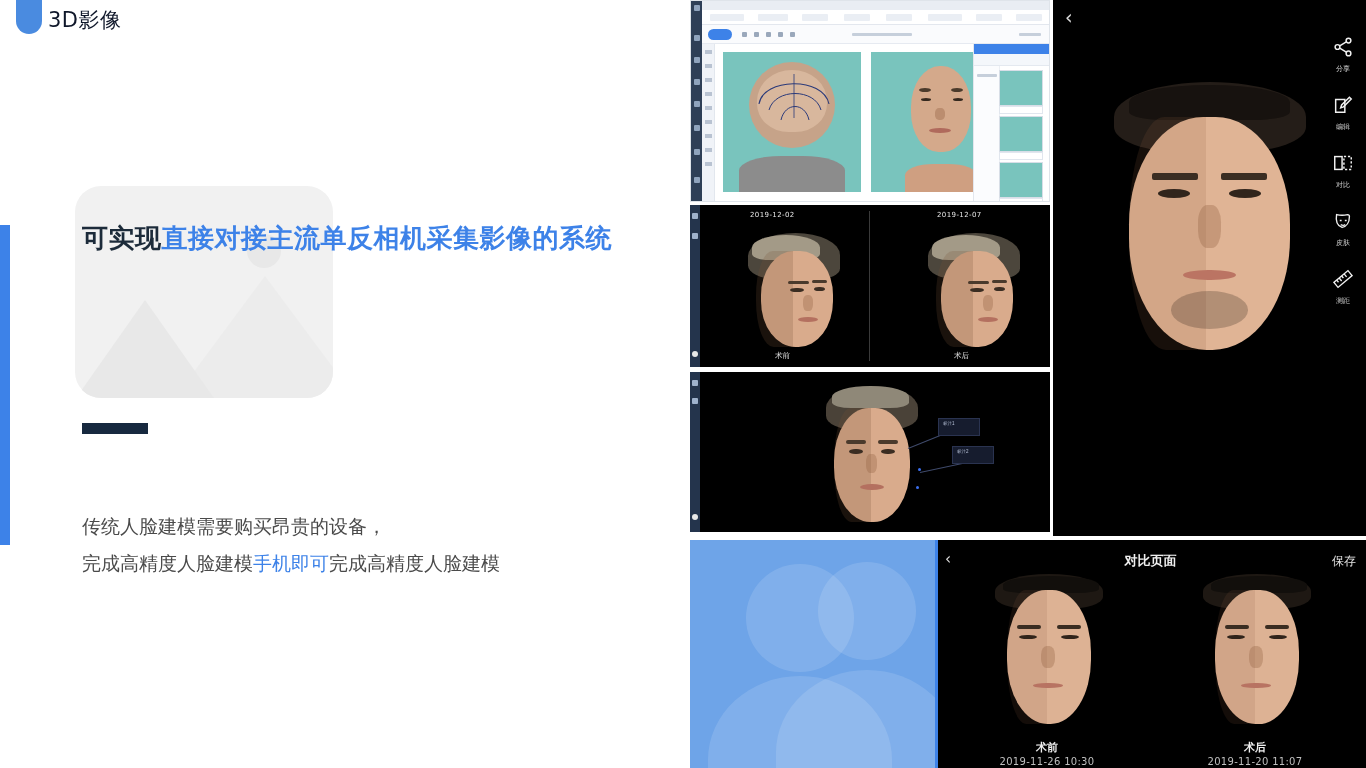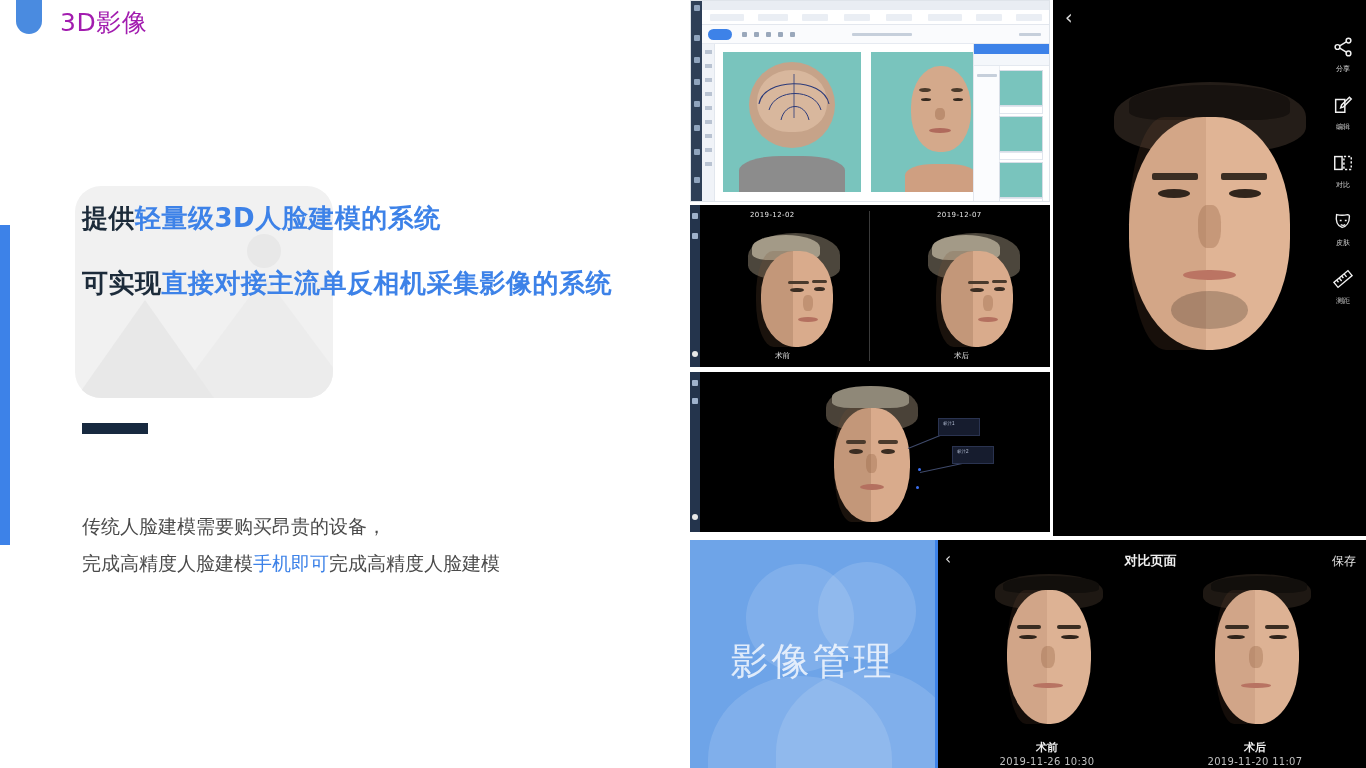--- a/index.html
+++ b/index.html
@@ -11,22 +11,22 @@
   }
   #root { position: relative; width: 1366px; height: 768px; }
 
   
   .topbar-rule { position:absolute; left:0; top:0; width:1366px; height:4px; background:#ffffff; }
   .title-pill {
     position:absolute; left:16px; top:-14px; width:26px; height:48px;
     background:#4a8be0; border-radius:0 0 13px 13px;
   }
   .page-title {
-    position:absolute; left:60px; top:6px;
-    font-size:25px; color:#a21caf; letter-spacing:.5px;
+    position:absolute; left:48px; top:6px;
+    font-size:21px; color:#0f172a; letter-spacing:.5px;
     font-family:"DejaVu Sans","Liberation Sans",sans-serif;
     white-space:nowrap;
   }
 
   
   .left-accent { position:absolute; left:0; top:225px; width:10px; height:320px; background:#3d82e8; }
 
   
   .watermark {
     position:absolute; left:75px; top:186px; width:258px; height:212px;
@@ -147,23 +147,20 @@
 
   <div class="left-accent"></div>
 
   <div class="watermark">
     <div class="wm-sun"></div>
     <div class="wm-mtn-b"></div>
     <div class="wm-mtn-a"></div>
   </div>
 
   <div class="headline">
-    <div>
-      <span>提供</span><span class="hl">轻量级3D人脸建模的系统</span>
-    </div>
     <span class="gap"></span>
     <div>
       <span>可实现</span><span class="hl">直接对接主流单反相机采集影像的系统</span>
     </div>
   </div>
 
   <div class="divider"></div>
 
   <div class="subpara">
     <div><span>传统人脸建模需要购买昂贵的设备，</span></div>
@@ -401,21 +398,20 @@
       <div class="mouth" style="left:36%;top:70%;width:28%;height:4%;background:#bb7463;"></div>
       <div style="position:absolute;left:30%;top:78%;width:40%;height:14%;background:rgba(60,45,35,.28);border-radius:50%;"></div>
     </div>
   </div>
 
   <div class="panel p-blue">
     <div class="pb-person" style="left:128px;top:22px;width:98px;height:98px;"></div>
     <div class="pb-body" style="left:86px;top:130px;width:182px;height:118px;"></div>
     <div class="pb-person" style="left:56px;top:24px;width:108px;height:108px;"></div>
     <div class="pb-body" style="left:18px;top:136px;width:184px;height:120px;"></div>
-    <div class="pb-text">影像管理</div>
   </div>
 
   <div class="panel p-cmp">
     <div class="cmp-leftbar"></div>
     <div class="cmp-back">‹</div>
     <div class="cmp-title">对比页面</div>
     <div class="cmp-save">保存</div>
 
     <div class="cmp-half head3d" style="left:12px;">
       <div class="hair" style="left:24%;width:54%;background:#1e1813;height:22%;border-radius:50% 50% 34% 34%;"></div>

